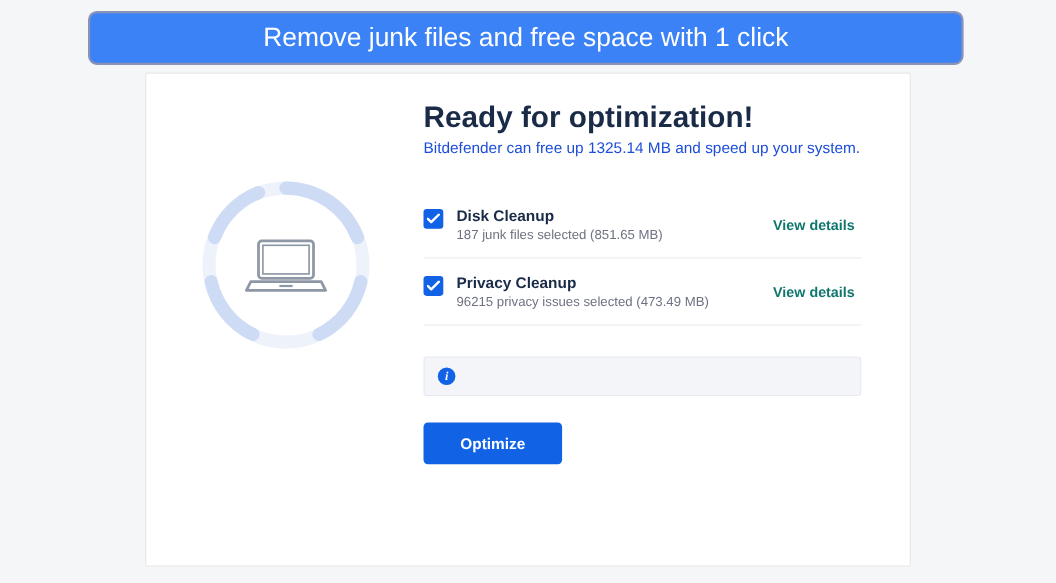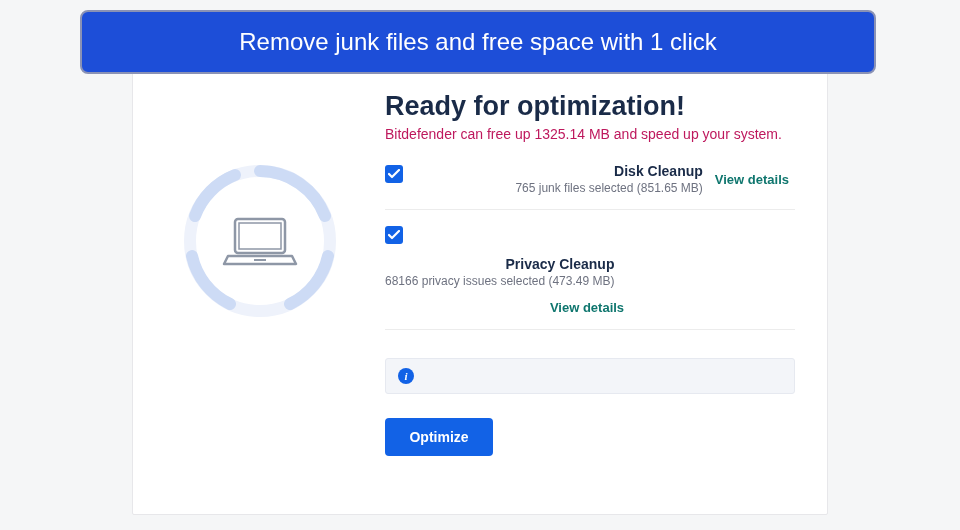--- a/index.html
+++ b/index.html
@@ -8,22 +8,22 @@
       height: 530px;
       background: #f5f6f7;
       font-family: -apple-system, BlinkMacSystemFont, "Segoe UI", Arial, sans-serif;
       position: relative;
     }
     .banner {
       position: absolute;
       top: 10px;
       left: 80px;
       right: 84px;
-      height: 64px;
-      background: #1d4ed8;
+      height: 49px;
+      background: #3b82f6;
       border: 2px solid #8a92b5;
       border-radius: 8px;
       display: flex;
       align-items: center;
       justify-content: center;
       z-index: 10;
     }
     .banner-text {
       color: #fff;
       font-size: 24px;
@@ -31,21 +31,21 @@
     }
     .card {
       position: absolute;
       top: 66px;
       left: 132px;
       right: 132px;
       bottom: 15px;
       background: #ffffff;
       border: 1px solid #e7e7ea;
       border-radius: 2px;
-      padding: 24px 32px 24px 32px;
+      padding: 24px 44px 24px 32px;
       display: flex;
       gap: 30px;
     }
     .ring-wrap {
       width: 190px;
       display: flex;
       align-items: flex-start;
       justify-content: center;
       padding-top: 70px;
     }
@@ -59,35 +59,34 @@
       display: flex;
       flex-direction: column;
     }
     h1 {
       font-size: 27px;
       font-weight: 800;
       color: #1a2b48;
       margin-bottom: 4px;
     }
     .subline {
-      color: #be185d;
+      color: #1d4ed8;
       font-size: 14px;
       font-weight: 500;
-      margin-bottom: 7px;
+      margin-bottom: 32px;
     }
     .item {
       display: flex;
       align-items: flex-start;
       padding: 14px 0;
       border-bottom: 1px solid #ececec;
       position: relative;
       gap: 12px;
-      text-align: right;
-    }
-    .item.last { border-bottom: 1px solid #ececec; flex-direction: column; }
+    }
+    .item.last { border-bottom: 1px solid #ececec; }
     .checkbox {
       width: 18px;
       height: 18px;
       border-radius: 3px;
       margin-top: 2px;
       flex-shrink: 0;
       display: flex;
       align-items: center;
       justify-content: center;
       cursor: pointer;
@@ -140,21 +139,21 @@
       align-items: center;
       justify-content: center;
       font-size: 11px;
       font-weight: 700;
       font-style: italic;
       font-family: Georgia, serif;
       flex-shrink: 0;
     }
     .optimize-btn {
       margin-top: 24px;
-      width: 108px;
+      width: 126px;
       height: 38px;
       background: #1262e6;
       color: #fff;
       font-weight: 700;
       font-size: 14px;
       border: none;
       border-radius: 4px;
       cursor: pointer;
     }
   </style>
@@ -188,35 +187,35 @@
     <div class="subline">Bitdefender can free up 1325.14 MB and speed up your system.</div>
 
     <div class="item">
       <div class="checkbox checked">
         <svg width="12" height="10" viewBox="0 0 12 10">
             <path d="M1 5 L4 8 L11 1" stroke="#fff" stroke-width="2.2" fill="none" stroke-linecap="round" stroke-linejoin="round"></path>
           </svg>
       </div>
       <div class="item-body">
         <div class="item-title">Disk Cleanup</div>
-        <div class="item-sub">765 junk files selected (851.65 MB)</div>
+        <div class="item-sub">187 junk files selected (851.65 MB)</div>
       </div>
       <span class="view-link">View details</span>
     </div>
 
 
     <div class="item last">
       <div class="checkbox checked">
         <svg width="12" height="10" viewBox="0 0 12 10">
             <path d="M1 5 L4 8 L11 1" stroke="#fff" stroke-width="2.2" fill="none" stroke-linecap="round" stroke-linejoin="round"></path>
           </svg>
       </div>
       <div class="item-body">
         <div class="item-title">Privacy Cleanup</div>
-        <div class="item-sub">68166 privacy issues selected (473.49 MB)</div>
+        <div class="item-sub">96215 privacy issues selected (473.49 MB)</div>
       </div>
       <span class="view-link">View details</span>
     </div>
 
     <div class="notice">
       <span class="info-icon">i</span>
     </div>
 
     <button class="optimize-btn">Optimize</button>
   </div>

